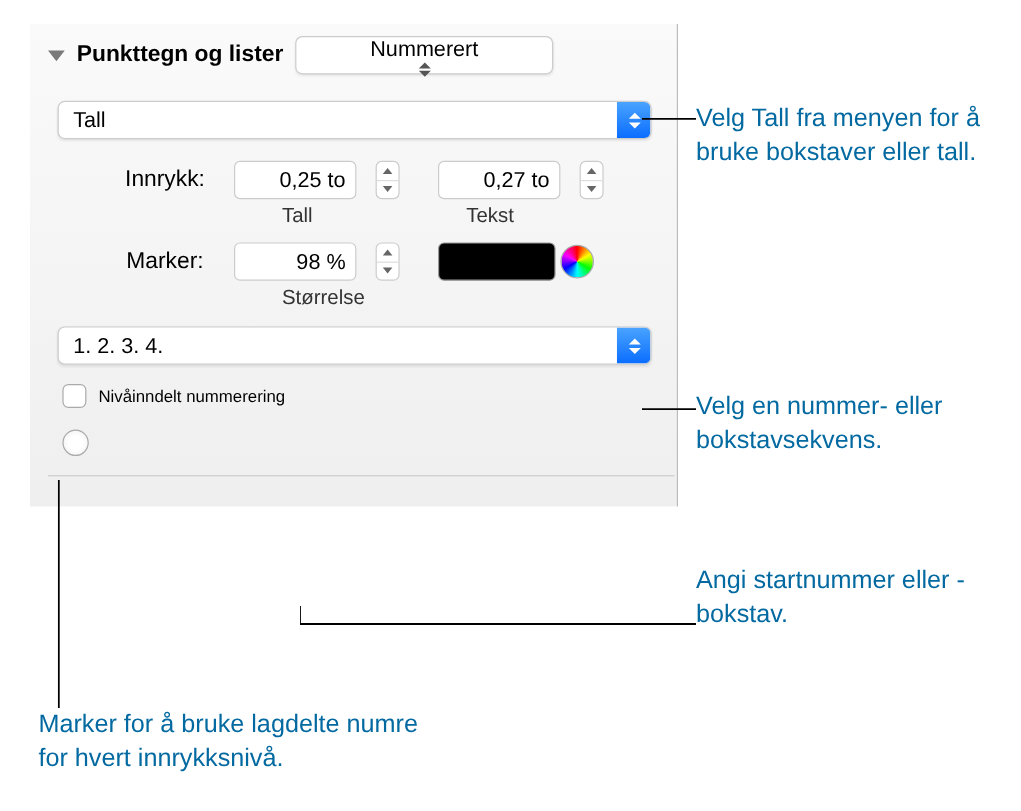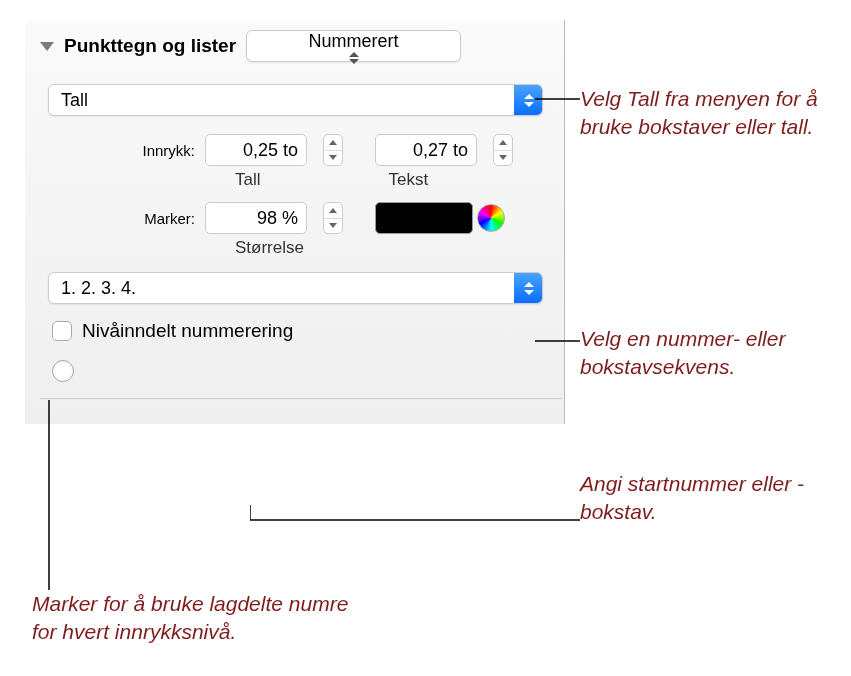--- a/index.html
+++ b/index.html
@@ -121,23 +121,22 @@
     }
     
     .row {
       display: flex;
       align-items: center;
       margin-top: 12px;
       padding-left: 40px;
     }
     
     .label {
-      font-size: 15px;
-      text-align: right;
-      margin-right: 10px;
+      font-size: 19px;
+      text-align: center;
       width: 115px;
     }
     
     .stepper-group {
       display: flex;
       align-items: center;
       gap: 16px;
     }
     
     .number-input {
@@ -271,29 +270,28 @@
     
     .radio.checked::after {
       content: '';
       width: 8px;
       height: 8px;
       background: #fff;
       border-radius: 50%;
     }
     
     .radio-label {
-      font-size: 19px;
+      font-size: 14px;
     }
     
     .callout {
       position: absolute;
       font-size: 21px;
       line-height: 1.35;
-      color: #7f1d1d;
-      font-style: italic;
+      color: #0369a1;
     }
     
     .callout-1 { left: 580px; top: 85px; width: 260px; }
     .callout-2 { left: 580px; top: 325px; width: 260px; }
     .callout-3 { left: 580px; top: 470px; width: 270px; }
     .callout-4 { left: 32px; top: 590px; width: 320px; }
     
     svg.leader {
       position: absolute;
       pointer-events: none;

